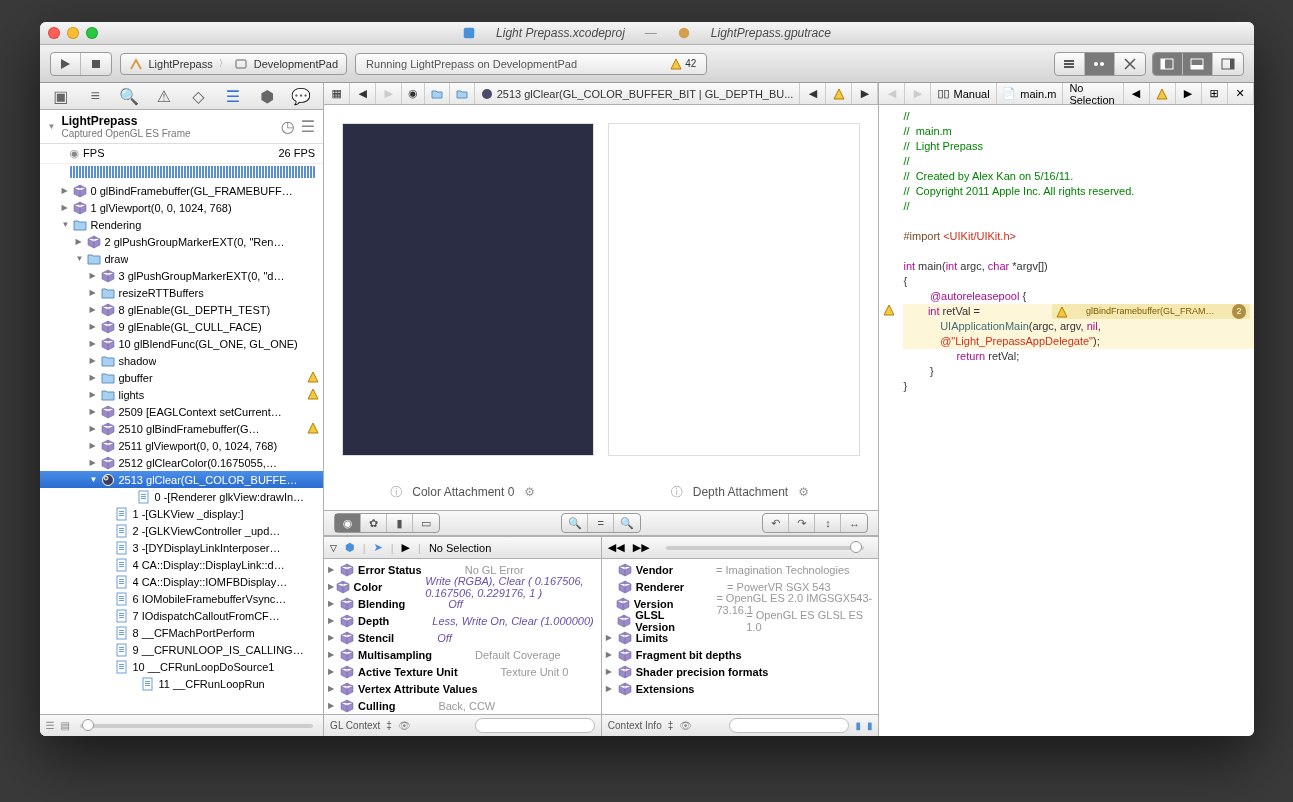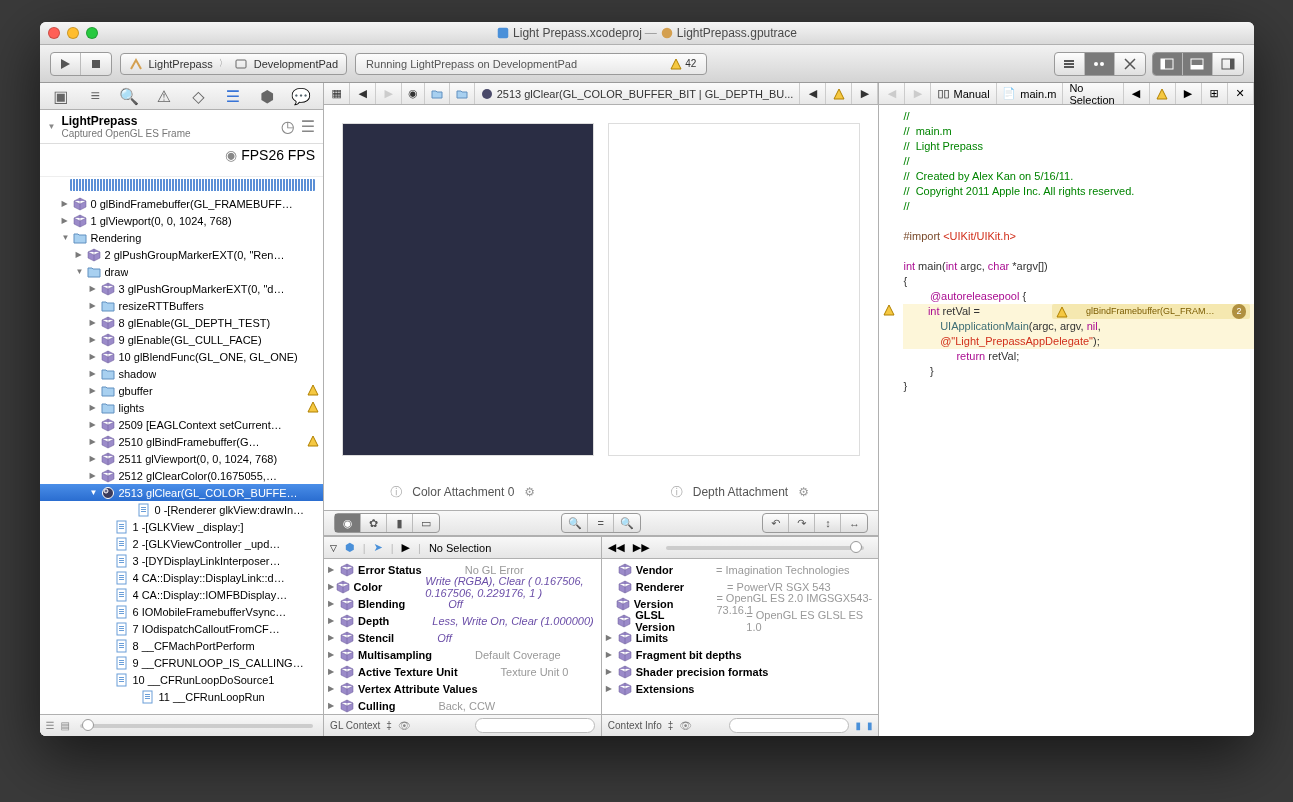--- a/index.html
+++ b/index.html
@@ -2,21 +2,21 @@
 <html><head>
 <meta charset="utf-8">
 <style>
 * { box-sizing: border-box; margin: 0; padding: 0; font-family: "Lucida Grande", "Helvetica Neue", Arial, sans-serif; }
 body { background: #3a3a3a; width: 1293px; height: 802px; display: flex; align-items: flex-start; justify-content: center; }
 .window { width: 1214px; height: 714px; background: #ededed; border-radius: 6px; box-shadow: 0 20px 60px rgba(0,0,0,.6); overflow: hidden; display: flex; flex-direction: column; margin-top: 22px; }
 .titlebar { height: 23px; background: linear-gradient(#f6f6f6,#d9d9d9); display: flex; align-items: center; padding: 0 8px; border-bottom: 1px solid #b0b0b0; position: relative; }
 .traffic { display: flex; gap: 7px; }
 .tl { width: 12px; height: 12px; border-radius: 50%; border: 0.5px solid rgba(0,0,0,.2); }
 .tl.red { background: #ff5f56; } .tl.yellow { background: #ffbd2e; } .tl.green { background: #27c93f; }
-.title-center { position: absolute; left: 0; right: 0; text-align: center; font-size: 12px; color: #4a4a4a; display: flex; justify-content: center; align-items: center; gap: 3px; }
+.title-center { position: absolute; left: 0; right: 0; text-align: center; font-size: 12px; color: #4a4a4a; display: flex; justify-content: center; align-items: center; gap: 20px; font-style: italic; }
 .title-center .sep { color: #999; }
 .title-icon { width: 14px; height: 14px; display: inline-block; }
 .toolbar { height: 38px; background: linear-gradient(#f2f2f2,#d4d4d4); border-bottom: 1px solid #9a9a9a; display: flex; align-items: center; padding: 0 10px; gap: 8px; }
 .btn-group { display: flex; border: 1px solid #9a9a9a; border-radius: 4px; overflow: hidden; background: linear-gradient(#fdfdfd,#e0e0e0); }
 .btn { width: 30px; height: 22px; display: flex; align-items: center; justify-content: center; border-right: 1px solid #bbb; cursor: pointer; }
 .btn:last-child { border-right: none; }
 .btn svg { width: 14px; height: 14px; }
 .breadcrumb { display: flex; align-items: center; height: 22px; border: 1px solid #9a9a9a; border-radius: 4px; background: linear-gradient(#fdfdfd,#e0e0e0); padding: 0 8px; font-size: 11px; color: #333; gap: 6px; }
 .breadcrumb .chev { color: #888; font-size: 9px; }
 .status-pill { flex: 1; max-width: 460px; height: 22px; border: 1px solid #9a9a9a; border-radius: 4px; background: linear-gradient(#fdfdfd,#e8e8e8); display: flex; align-items: center; padding: 0 10px; font-size: 11px; color: #555; justify-content: space-between; }
@@ -29,21 +29,21 @@
 .jb-text { white-space: nowrap; overflow: hidden; text-overflow: ellipsis; }
 .content { flex: 1; display: flex; overflow: hidden; }
 .navigator { width: 302px; background: #fff; border-right: 1px solid #b0b0b0; display: flex; flex-direction: column; }
 .nav-selector { height: 27px; background: linear-gradient(#f8f8f8,#e5e5e5); border-bottom: 1px solid #b0b0b0; display: flex; align-items: center; justify-content: space-around; padding: 0 4px; }
 .nav-selector .ico { width: 18px; height: 18px; display: flex; align-items: center; justify-content: center; color: #666; cursor: pointer; }
 .nav-selector .ico.active { color: #3874d7; }
 .nav-header { padding: 4px 8px; border-bottom: 1px solid #ddd; display: flex; align-items: center; justify-content: space-between; }
 .nav-header-left { display: flex; align-items: center; gap: 6px; }
 .nav-header-title { font-size: 12px; font-weight: bold; }
 .nav-header-sub { font-size: 10px; color: #777; }
-.fps-row { padding: 3px 8px 13px 30px; font-size: 14px; display: flex; justify-content: flex-end; border-bottom: 1px solid #eee; }
+.fps-row { padding: 3px 8px 3px 30px; font-size: 11px; display: flex; justify-content: space-between; border-bottom: 1px solid #eee; }
 .timeline-row { height: 12px; background: repeating-linear-gradient(90deg, #5a8fd6 0 2px, #fff 2px 3px); margin: 2px 8px 4px 30px; border-radius: 1px; }
 .tree { flex: 1; overflow-y: auto; font-size: 11px; }
 .tree-row { display: flex; align-items: center; height: 17px; padding-right: 4px; white-space: nowrap; cursor: pointer; }
 .tree-row.selected { background: linear-gradient(#4a8ee8,#2a6dd0); color: #fff; }
 .tree-row.selected .row-icon svg { fill: #fff; stroke: #fff; }
 .disclosure { width: 10px; font-size: 8px; color: #7a7a7a; }
 .tree-row.selected .disclosure { color: #fff; }
 .row-icon { width: 16px; height: 16px; margin-right: 3px; display: flex; align-items: center; justify-content: center; flex-shrink: 0; }
 .row-label { overflow: hidden; text-overflow: ellipsis; }
 .row-warn { margin-left: auto; }

